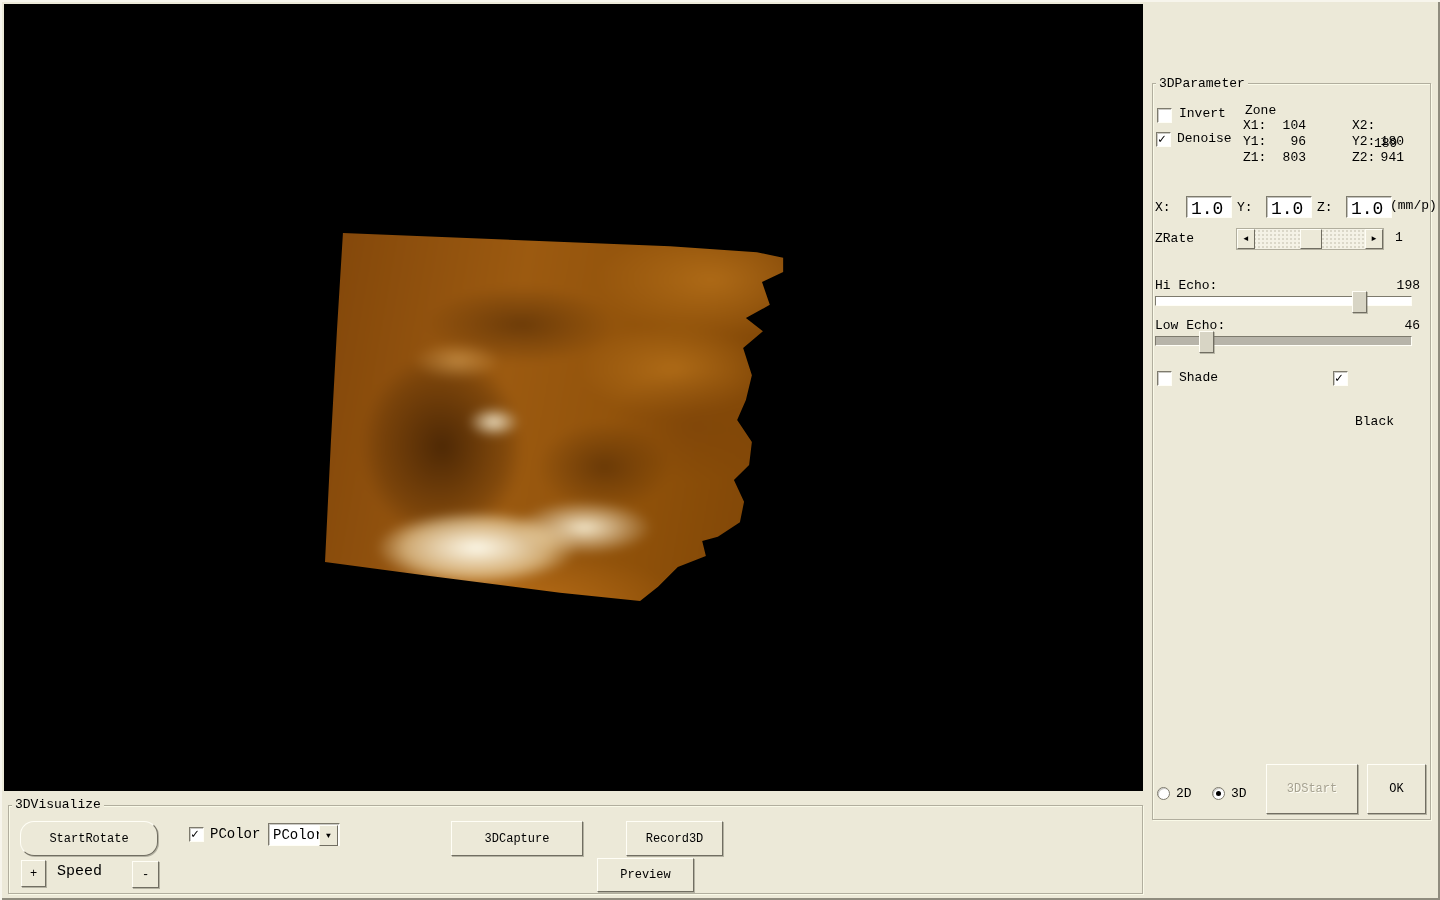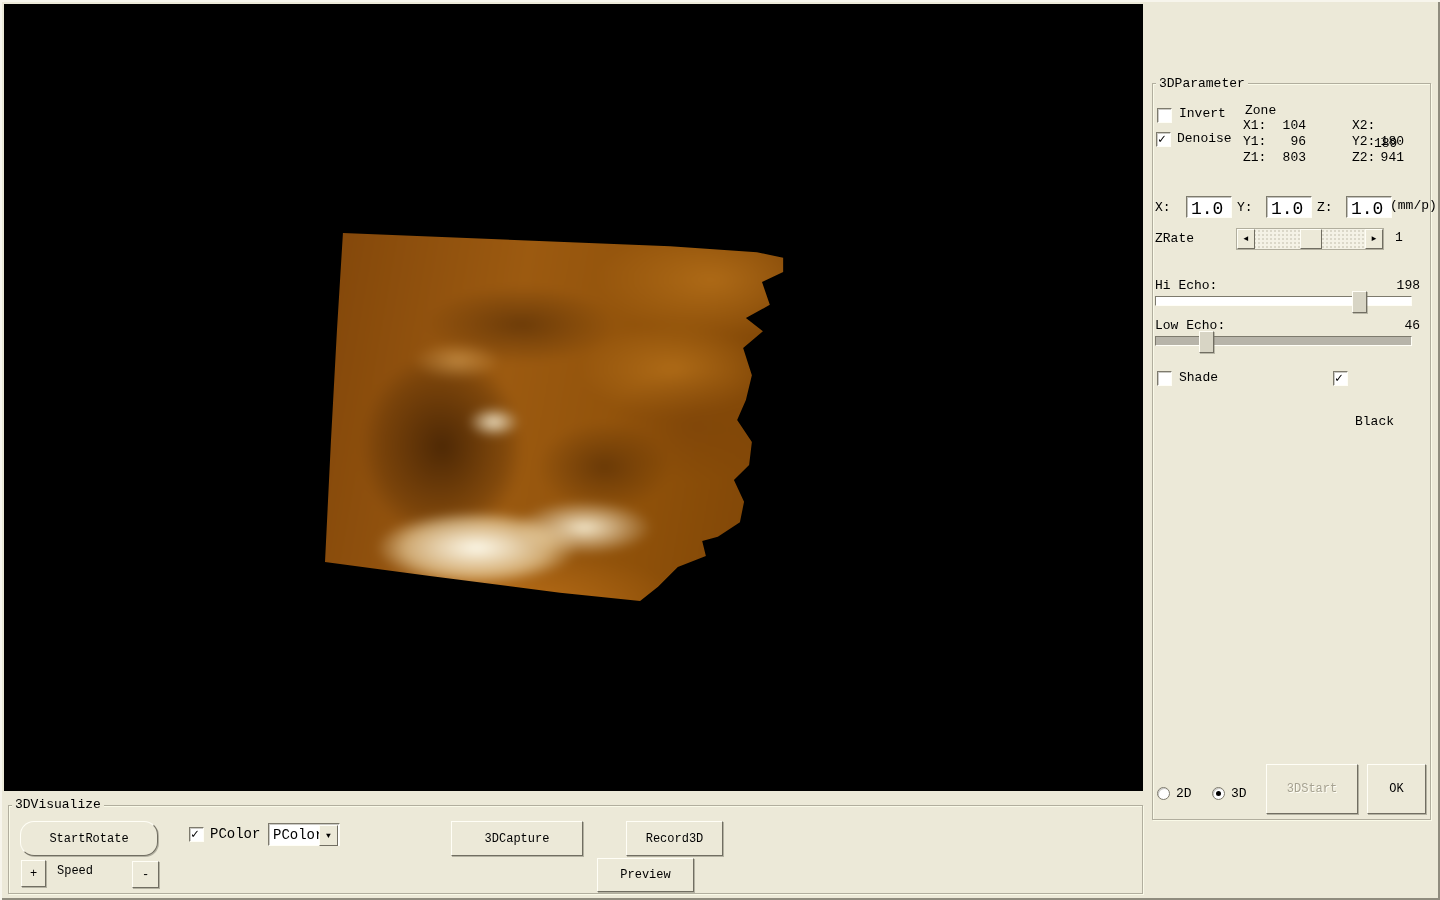--- a/index.html
+++ b/index.html
@@ -176,16 +176,16 @@
   <div class="combo" style="left:268px;top:823px;width:70px;height:21px;">
     <span class="combo-text">PColor</span>
     <span class="combo-btn">▼</span>
   </div>
 
   <div class="btn" style="left:451px;top:821px;width:130px;height:33px;">3DCapture</div>
   <div class="btn" style="left:626px;top:821px;width:95px;height:33px;">Record3D</div>
   <div class="btn" style="left:597px;top:858px;width:95px;height:32px;">Preview</div>
 
   <div class="btn" style="left:21px;top:860px;width:23px;height:25px;">+</div>
-  <span class="lbl" style="left:57px;top:864px;font-size:12px;">Speed</span>
+  <span class="lbl" style="left:57px;top:864px;font-size:15px;">Speed</span>
   <div class="btn" style="left:132px;top:861px;width:25px;height:25px;">-</div>
 
 </div>
 
 </body></html>

